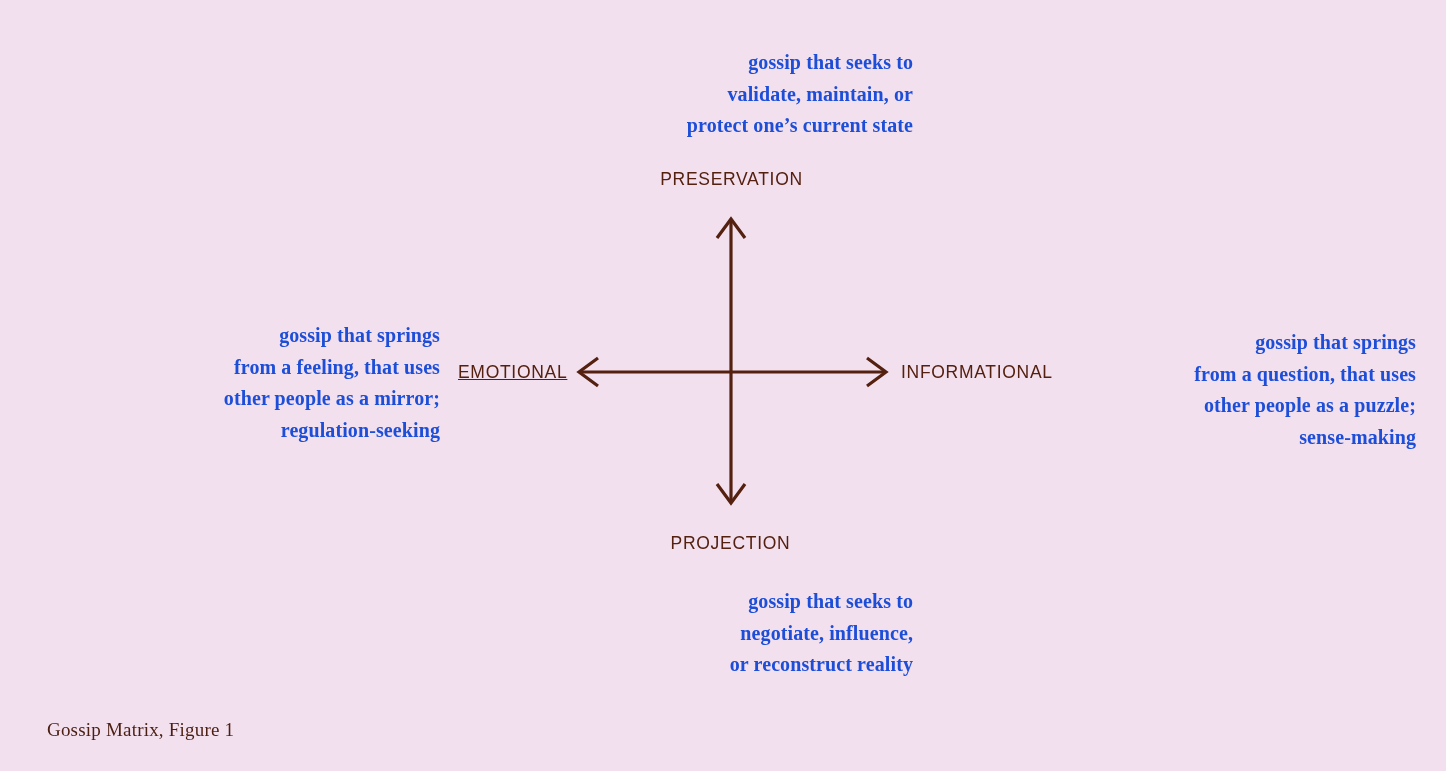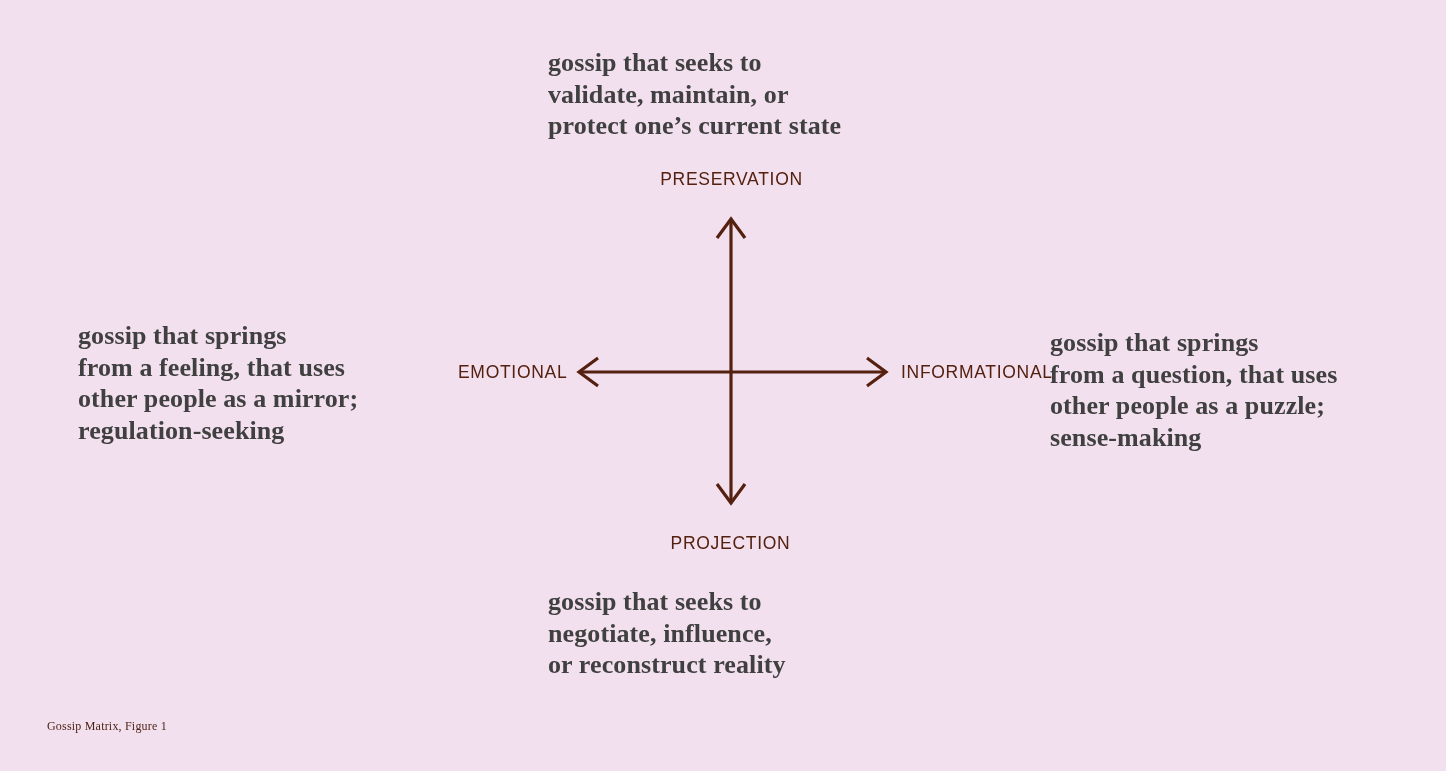--- a/index.html
+++ b/index.html
@@ -19,26 +19,26 @@
     position: relative;
     width: 1446px;
     height: 771px;
     background: #f3e0ef;
     overflow: hidden;
   }
 
   
   .descriptor {
     position: absolute;
-    color: #404040;
+    color: #1d4ed8;
     font-family: "Liberation Serif", serif;
     font-weight: bold;
-    font-size: 26px;
+    font-size: 20px;
     line-height: 31.5px;
-    text-align: left;
+    text-align: right;
     white-space: pre-line;
     letter-spacing: 0.1px;
   }
 
   #desc-top {
     left: 548px;
     top: 47px;
     width: 365px;
   }
   #desc-bottom {
@@ -75,20 +75,21 @@
   }
   #label-projection {
     left: 0;
     top: 533px;
     width: 1461px;
     text-align: center;
   }
   #label-emotional {
     left: 458px;
     top: 362px;
+    text-decoration: underline;
   }
   #label-informational {
     left: 901px;
     top: 362px;
     text-align: center;
   }
 
   
   #axis-cross {
     position: absolute;
@@ -99,21 +100,21 @@
     pointer-events: none;
   }
 
   
   #caption {
     position: absolute;
     left: 47px;
     top: 719px;
     color: #4a1f12;
     font-family: "Liberation Serif", serif;
-    font-size: 12px;
+    font-size: 19px;
     letter-spacing: 0.2px;
     white-space: nowrap;
   }
 </style>
 </head>
 <body>
 
 <div id="figure-canvas">
 
   <svg id="axis-cross" viewBox="0 0 1446 771" width="1446" height="771" aria-hidden="true">

